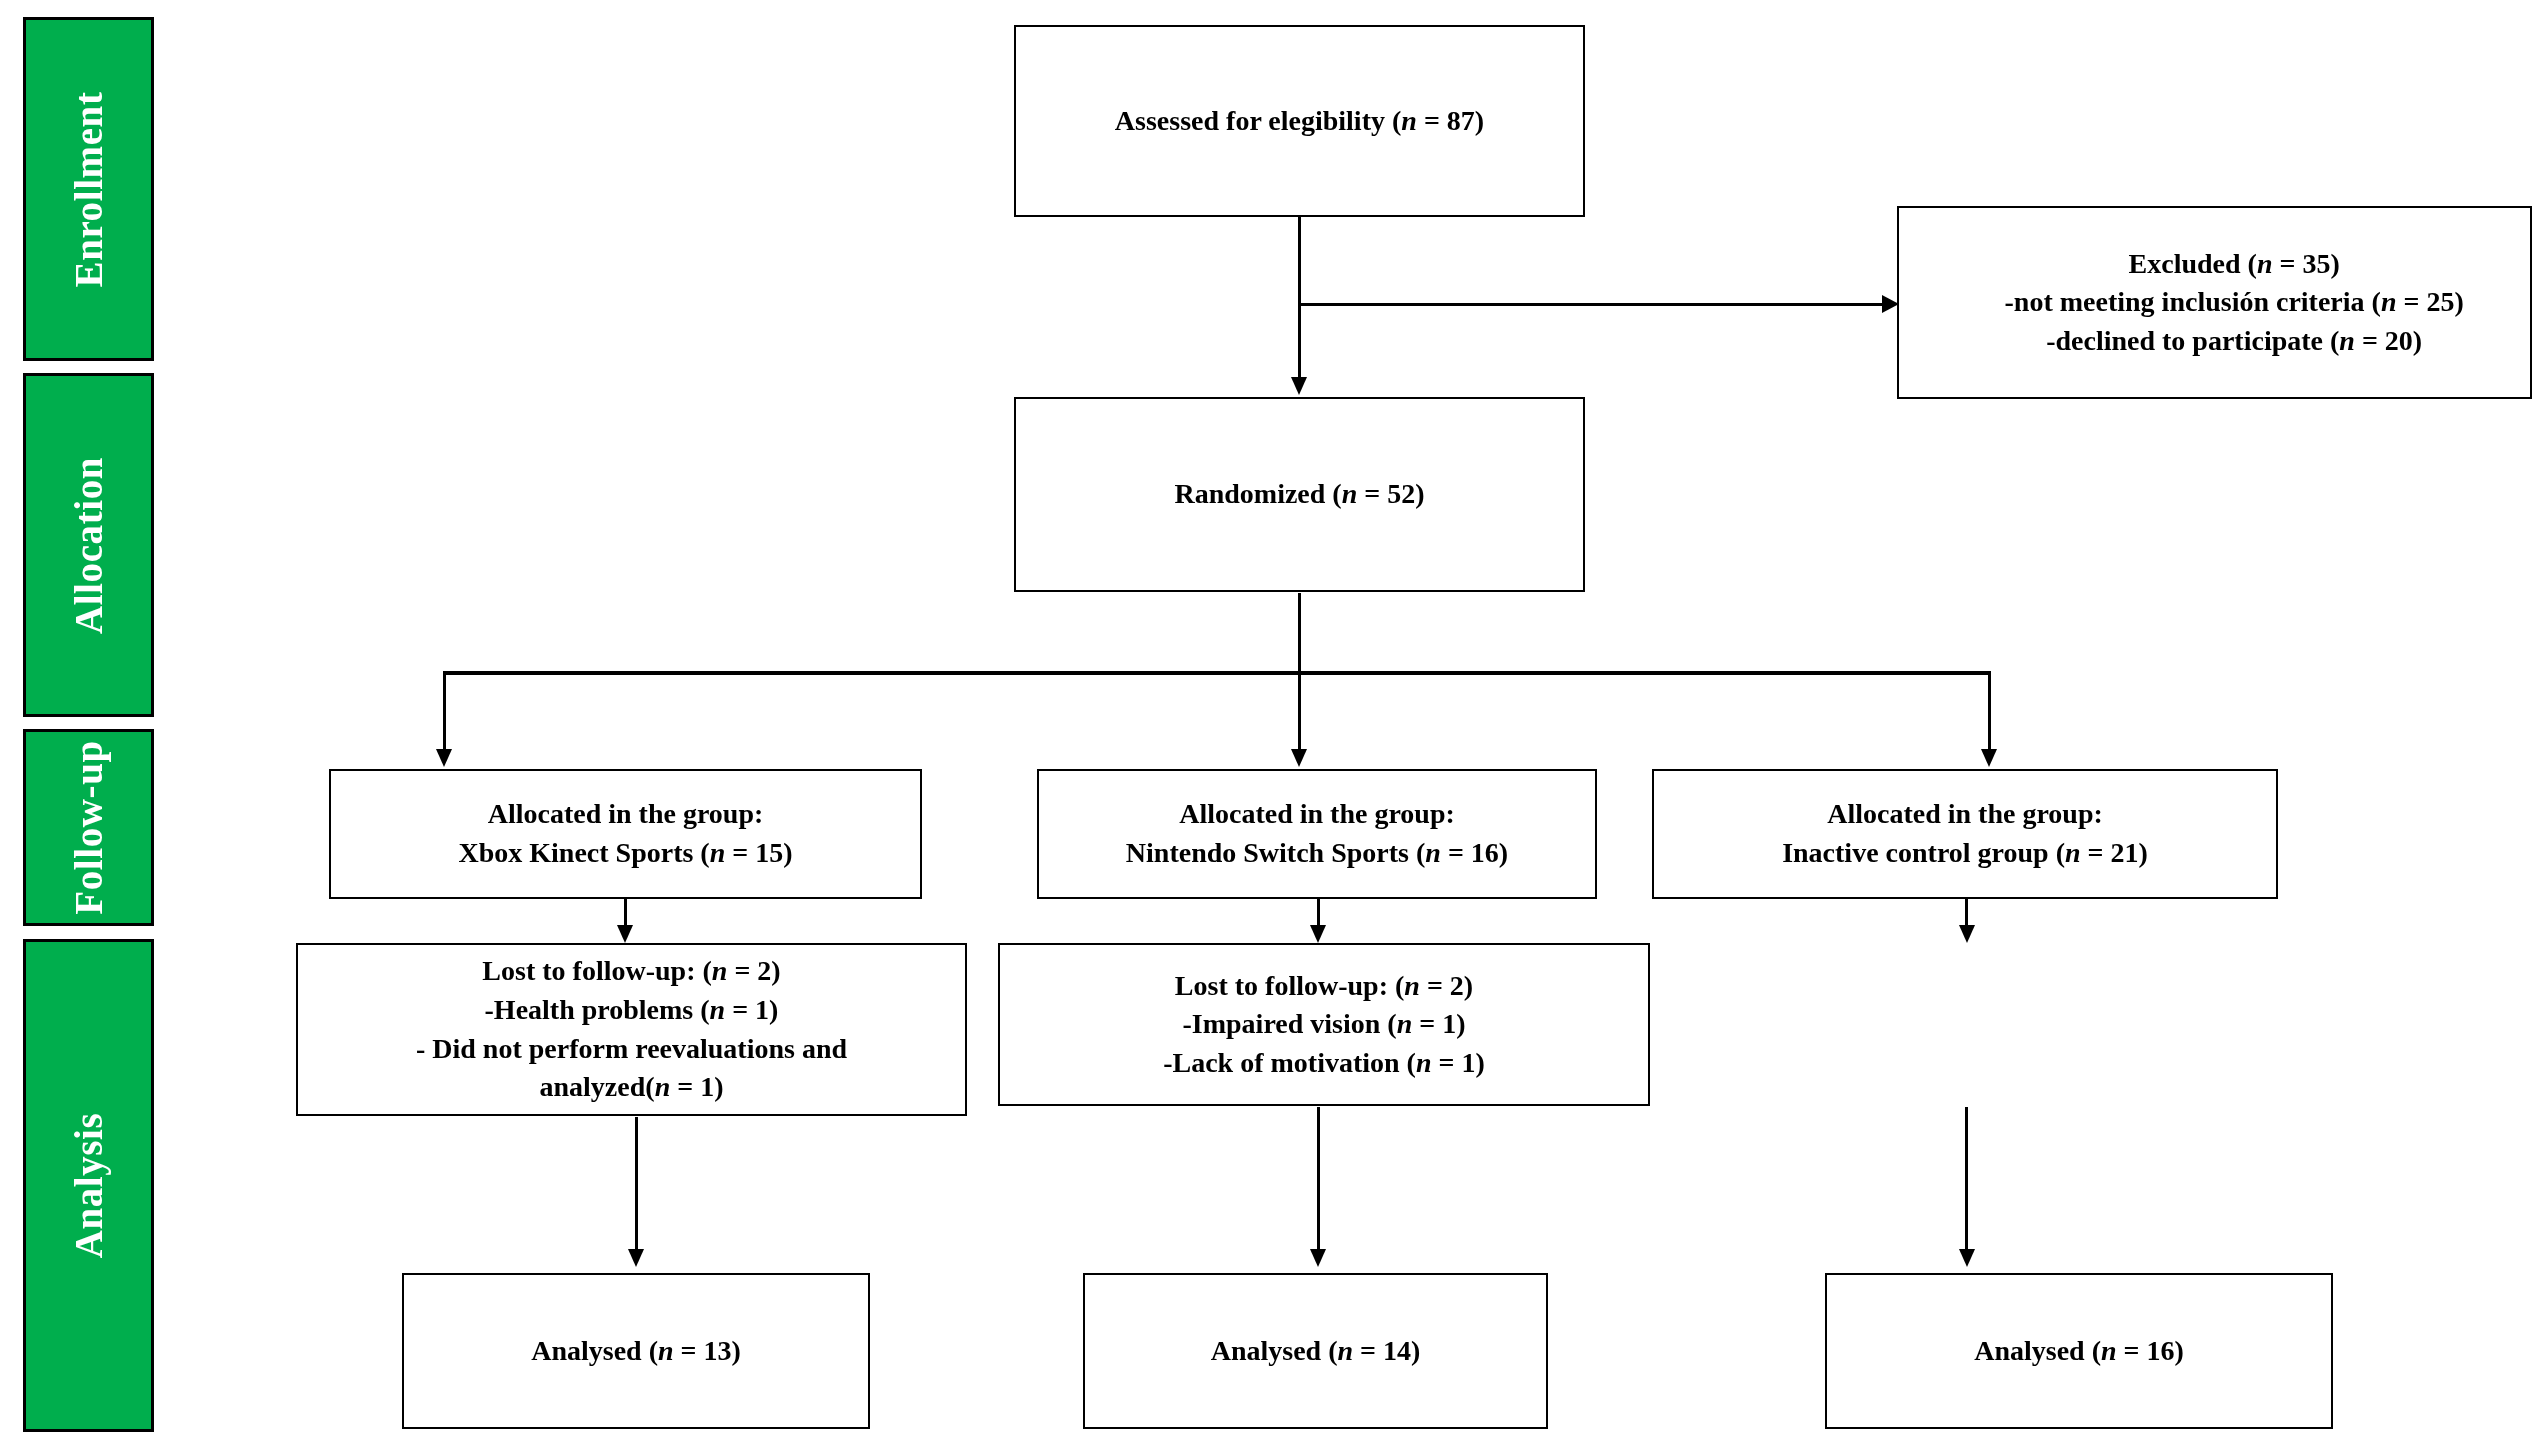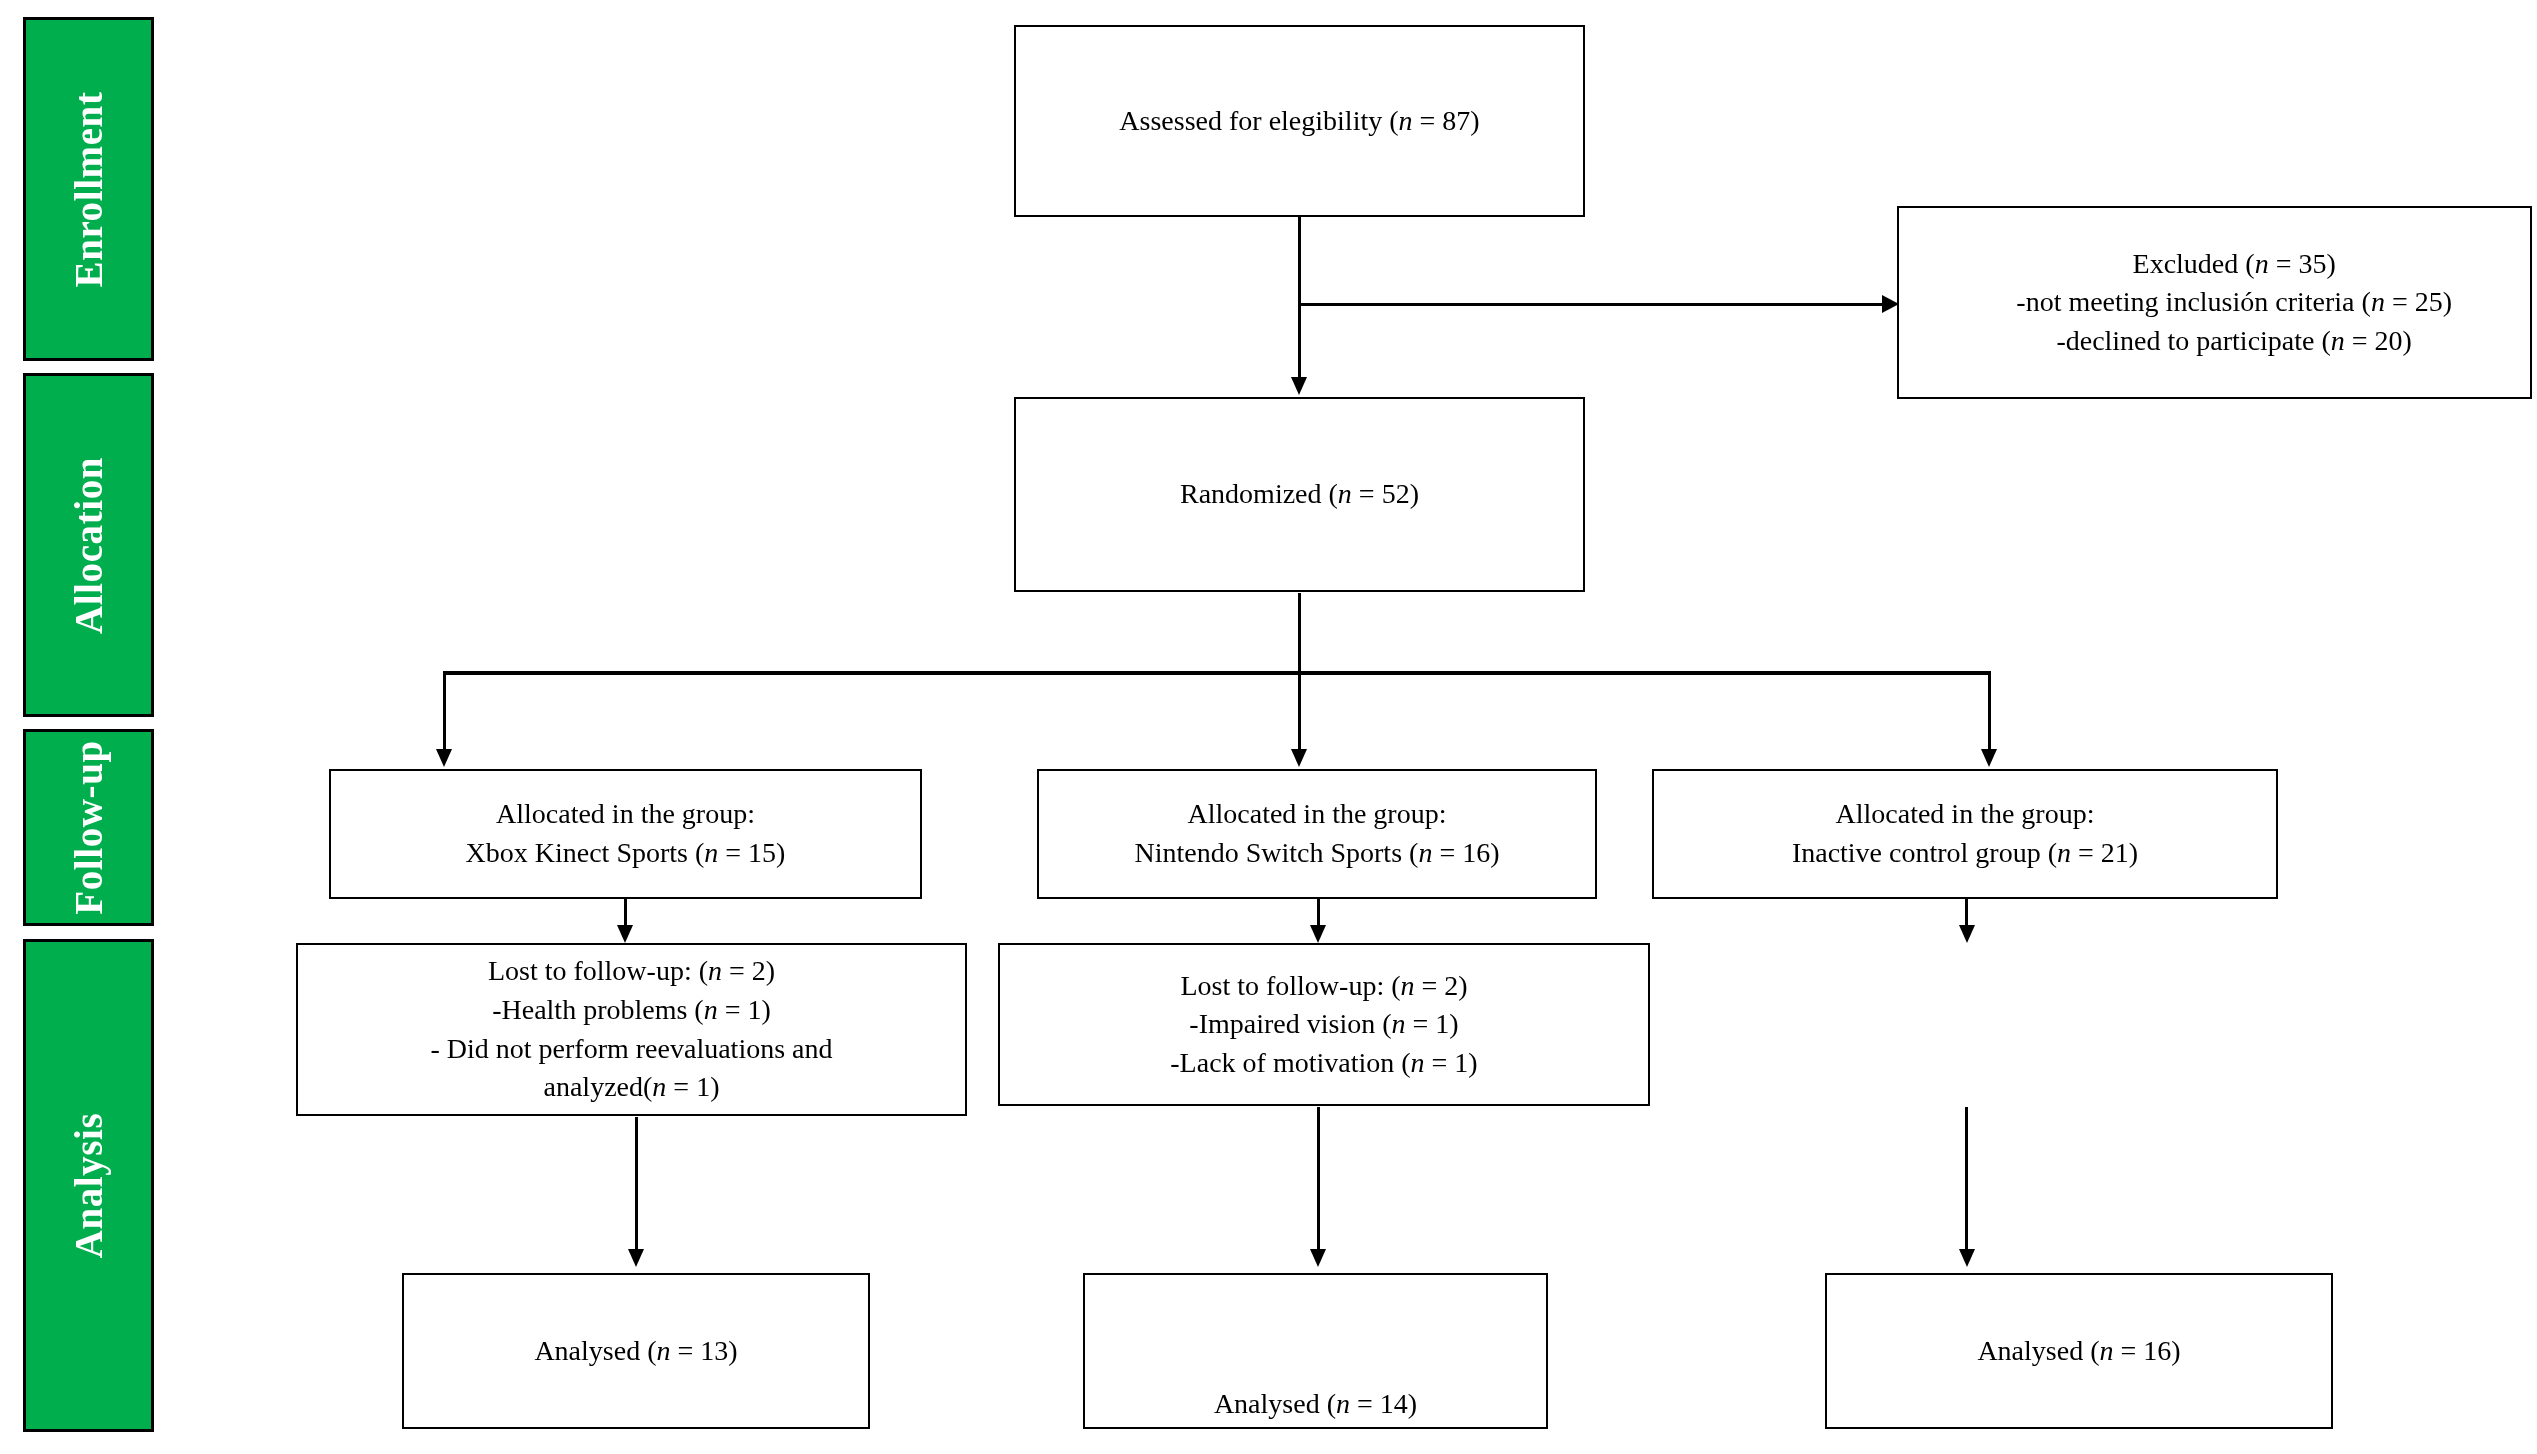--- a/index.html
+++ b/index.html
@@ -34,21 +34,21 @@
     box-sizing:border-box;
     display:flex;align-items:center;justify-content:center;
     text-align:center;
     padding:3.7px 8.7px;
   }
   .node .lines{
     width:100%;
     font-size:28px;
     line-height:1.38;
   }
-  .node .ln{display:block;white-space:nowrap;}
+  .node .ln{display:block;white-space:nowrap;font-weight:bold;}
   .node.wrapok .ln{white-space:normal;}
   em.n{font-style:italic;}
 
   
   .vline{position:absolute;background:#000;width:2.5px;}
   .hline{position:absolute;background:#000;height:3.1px;}
   .arrow-down{
     position:absolute;
     width:0;height:0;
     border-left:8px solid transparent;
@@ -179,21 +179,21 @@
 
   <div class="vline" style="left:1965px; top:1107px; width:2.5px; height:144px;"></div>
   <div class="arrow-down" style="left:1959px; top:1249px;"></div>
 
   <div class="node" style="left:402px; top:1273px; width:468px; height:156px;">
     <div class="lines">
       <span class="ln">Analysed (<em class="n">n</em> = 13)</span>
     </div>
   </div>
 
-  <div class="node" style="left:1083px; top:1273px; width:465px; height:156px;align-items:flex-end;">
+  <div class="node" style="left:1083px; top:1273px; width:465px; height:156px;">
     <div class="lines">
       <span class="ln">Analysed (<em class="n">n</em> = 14)</span>
     </div>
   </div>
 
   <div class="node" style="left:1825px; top:1273px; width:508px; height:156px;">
     <div class="lines">
       <span class="ln">Analysed (<em class="n">n</em> = 16)</span>
     </div>
   </div>

